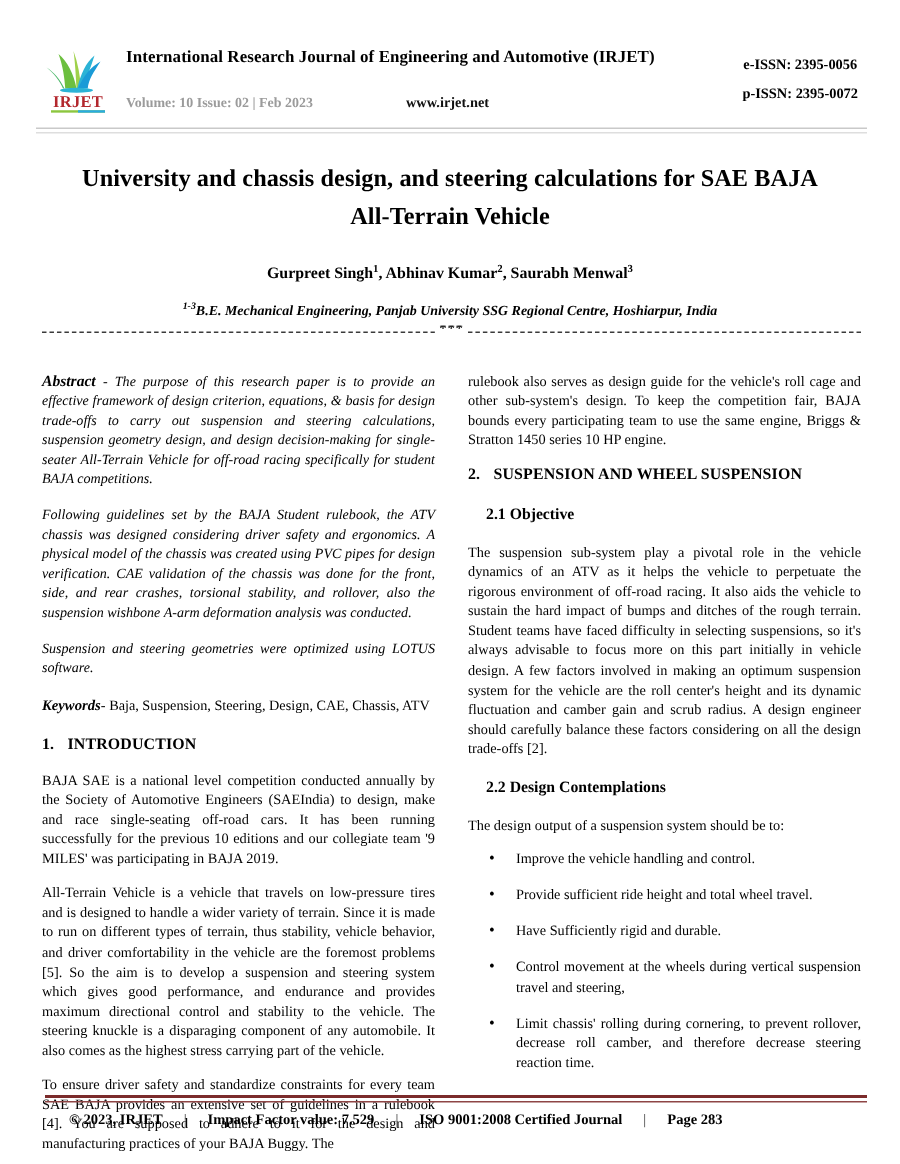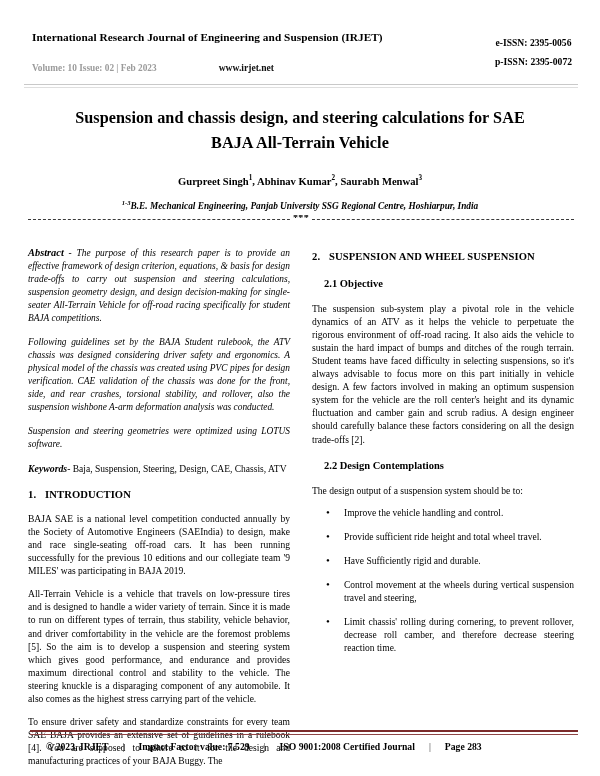--- a/index.html
+++ b/index.html
@@ -265,36 +265,51 @@
   .footer .impact { }
   .footer .iso { }
   .footer .page-no { }
 </style>
 </head>
 <body>
 
 <div class="page">
 
   <div class="masthead">
+    <div class="logo">
+      <svg width="44" height="46" viewBox="0 0 44 46" xmlns="http://www.w3.org/2000/svg">
+        <g>
+          <path d="M21 29 C19 19 15 11 9 6 C12 14 13 22 13.5 29 Z" fill="#6cbf3f"></path>
+          <path d="M21 29 C20.5 19 20 11 19 4 C22 12 23.5 21 24 29 Z" fill="#9fd14a"></path>
+          <path d="M21.5 29 C24 19 27 12 33 7 C30.5 15 27.5 22 26 29 Z" fill="#2bb3d6"></path>
+          <path d="M22 29 C25.5 21 30 15 37 11 C32.5 18 29 23 28.5 29 Z" fill="#1a9bd7"></path>
+          <path d="M13 29 C10 23 6 18 1 15 C6 19 10 24 12 29 Z" fill="#4cb86a"></path>
+          <ellipse cx="21" cy="30.2" rx="11" ry="1.7" fill="#2bb3d6"></ellipse>
+        </g>
+        <text x="22" y="41.5" font-family="Liberation Serif, serif" font-size="11" font-weight="bold" fill="#b3272d" text-anchor="middle" letter-spacing="0.2">IRJET</text>
+        <rect x="4" y="43.5" width="36" height="1.6" fill="#8cc63f"></rect>
+        <rect x="22" y="43.5" width="18" height="1.6" fill="#29abe2"></rect>
+      </svg>
+    </div>
     <div class="mast-center">
-      <div class="journal-title">International Research Journal of Engineering and Suspension (IRJET)</div>
+      <div class="journal-title">International Research Journal of Engineering and Automotive (IRJET)</div>
       <div class="volline">
         <span class="volume">Volume: 10 Issue: 02 | Feb 2023</span>
         <span class="weburl">www.irjet.net</span>
       </div>
     </div>
     <div class="mast-right">
       <div class="issn">e-ISSN: 2395-0056</div>
       <div class="issn second">p-ISSN: 2395-0072</div>
     </div>
   </div>
 
   <div class="hrule-top"></div>
 
-  <div class="doc-title">Suspension and chassis design, and steering calculations for SAE BAJA All-Terrain Vehicle</div>
+  <div class="doc-title">University and chassis design, and steering calculations for SAE BAJA All-Terrain Vehicle</div>
 
   <div class="authors">
     <span>Gurpreet Singh</span><sup>1</sup><span>, </span><span>Abhinav Kumar</span><sup>2</sup><span>, </span><span>Saurabh Menwal</span><sup>3</sup>
   </div>
 
   <div class="affil">
     <sup>1-3</sup><span>B.E. Mechanical Engineering, Panjab University SSG Regional Centre, Hoshiarpur, India</span>
   </div>
 
   <div class="dashsep">
@@ -314,20 +329,21 @@
       <p class="keywords"><span class="kw-label">Keywords</span><span>- </span><span>Baja, Suspension, Steering, Design, CAE, Chassis, ATV</span></p>
 
       <h2 class="sec"><span class="num">1.</span><span>INTRODUCTION</span></h2>
 
       <p class="body">BAJA SAE is a national level competition conducted annually by the Society of Automotive Engineers (SAEIndia) to design, make and race single-seating off-road cars. It has been running successfully for the previous 10 editions and our collegiate team '9 MILES' was participating in BAJA 2019.</p>
       <p class="body">All-Terrain Vehicle is a vehicle that travels on low-pressure tires and is designed to handle a wider variety of terrain. Since it is made to run on different types of terrain, thus stability, vehicle behavior, and driver comfortability in the vehicle are the foremost problems [5]. So the aim is to develop a suspension and steering system which gives good performance, and endurance and provides maximum directional control and stability to the vehicle. The steering knuckle is a disparaging component of any automobile. It also comes as the highest stress carrying part of the vehicle.</p>
       <p class="body">To ensure driver safety and standardize constraints for every team SAE BAJA provides an extensive set of guidelines in a rulebook [4]. You are supposed to adhere to it for the design and manufacturing practices of your BAJA Buggy. The</p>
     </div>
 
     <div class="col">
+      <p class="body">rulebook also serves as design guide for the vehicle's roll cage and other sub-system's design. To keep the competition fair, BAJA bounds every participating team to use the same engine, Briggs &amp; Stratton 1450 series 10 HP engine.</p>
 
       <h2 class="sec"><span class="num">2.</span><span>SUSPENSION AND WHEEL SUSPENSION</span></h2>
 
       <h3 class="subsec">2.1 Objective</h3>
 
       <p class="body">The suspension sub-system play a pivotal role in the vehicle dynamics of an ATV as it helps the vehicle to perpetuate the rigorous environment of off-road racing. It also aids the vehicle to sustain the hard impact of bumps and ditches of the rough terrain. Student teams have faced difficulty in selecting suspensions, so it's always advisable to focus more on this part initially in vehicle design. A few factors involved in making an optimum suspension system for the vehicle are the roll center's height and its dynamic fluctuation and camber gain and scrub radius. A design engineer should carefully balance these factors considering on all the design trade-offs [2].</p>
 
       <h3 class="subsec">2.2 Design Contemplations</h3>
 
       <p class="body">The design output of a suspension system should be to:</p>

